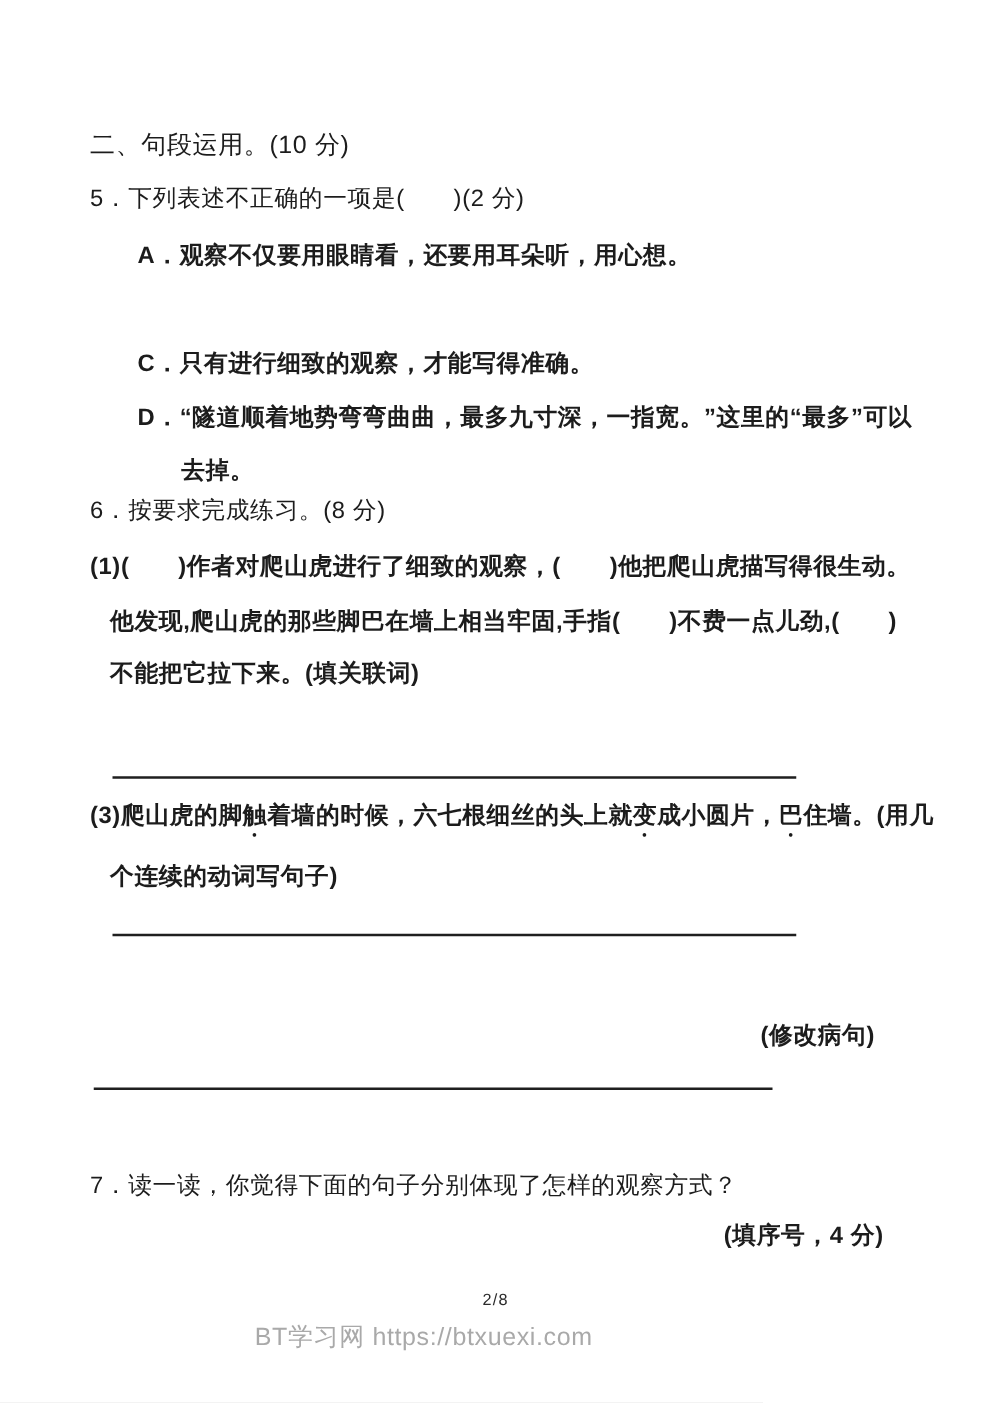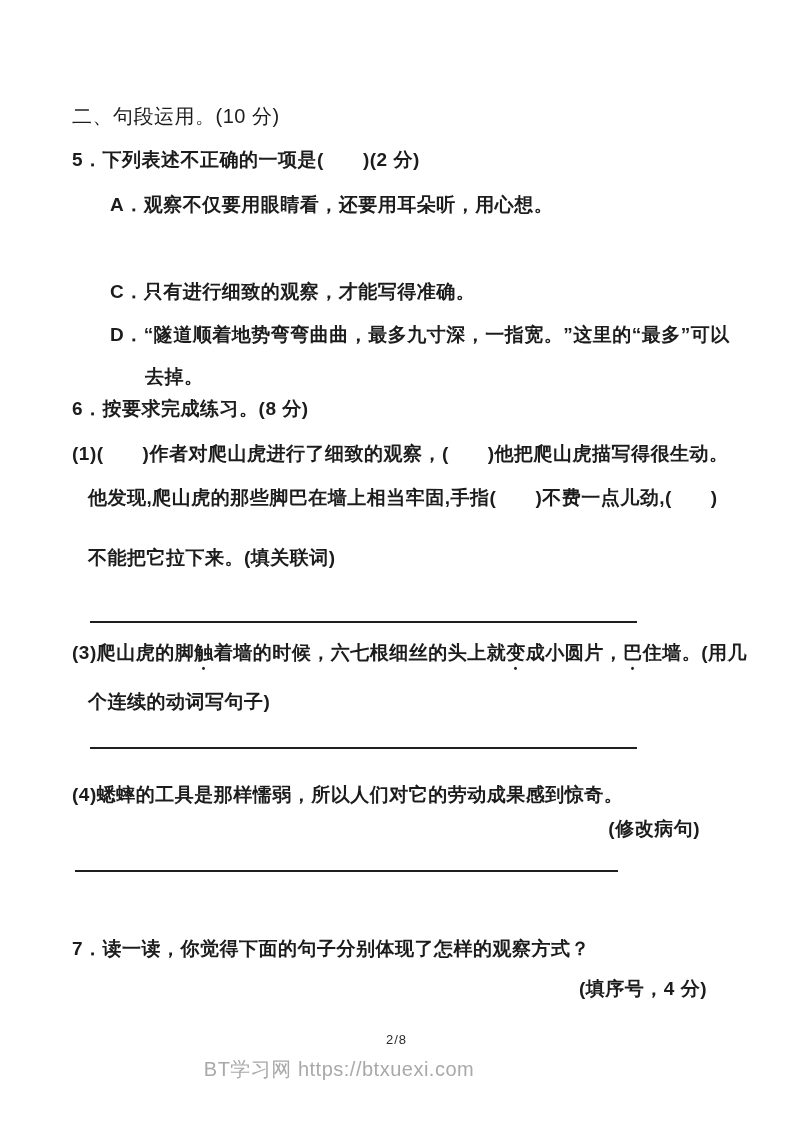--- a/index.html
+++ b/index.html
@@ -18,21 +18,21 @@
     font-weight:600;
     line-height:26px;
     white-space:nowrap;
     letter-spacing:0.5px;
   }
   .sec-title{
     font-weight:400;
     font-size:20px;
   }
   .q-stem{
-    font-weight:700;
+    font-weight:400;
   }
   .answer-line{
     position:absolute;
     height:0;
     border-bottom:2px solid #1f1f1f;
   }
   .em-dot{
     -webkit-text-emphasis:filled dot #1c1c1c;
     -webkit-text-emphasis-position:under right;
     text-emphasis:filled dot #1c1c1c;
@@ -67,31 +67,30 @@
   <div class="line q-stem" style="left:72px;top:147px">5．下列表述不正确的一项是(　　)(2 分)</div>
   <div class="line" style="left:110px;top:192px">A．观察不仅要用眼睛看，还要用耳朵听，用心想。</div>
   <div class="line" style="left:110px;top:279px">C．只有进行细致的观察，才能写得准确。</div>
   <div class="line" style="left:110px;top:322px">D．“隧道顺着地势弯弯曲曲，最多九寸深，一指宽。”这里的“最多”可以</div>
   <div class="line" style="left:145px;top:364px">去掉。</div>
 
   <div class="line q-stem" style="left:72px;top:396px">6．按要求完成练习。(8 分)</div>
 
   <div class="line" style="left:72px;top:441px">(1)(　　)作者对爬山虎进行了细致的观察，(　　)他把爬山虎描写得很生动。</div>
   <div class="line" style="left:88px;top:485px">他发现,爬山虎的那些脚巴在墙上相当牢固,手指(　　)不费一点儿劲,(　　)</div>
-  <div class="line" style="left:88px;top:545px">不能把它拉下来。(填关联词)</div>
+  <div class="line" style="left:88px;top:527px">不能把它拉下来。(填关联词)</div>
 
   <div class="answer-line" style="left:90px;top:621px;width:547px"></div>
 
   <div class="line" style="left:72px;top:640px">
     <span>(3)爬山虎的脚</span><span class="em-dot">触</span><span>着墙的时候，六七根细丝的头上就</span><span class="em-dot">变</span><span>成小圆片，</span><span class="em-dot">巴</span><span>住墙。(用几</span>
   </div>
   <div class="line" style="left:88px;top:689px">个连续的动词写句子)</div>
   <div class="answer-line" style="left:90px;top:747px;width:547px"></div>
 
-  <div class="line" style="left:72px;top:782px">(4)蟋蟀的工具是那样懦弱，所以人们对它的劳动成果感到惊奇。</div>
   <div class="line" style="right:93px;top:816px">(修改病句)</div>
   <div class="answer-line" style="left:75px;top:870px;width:543px"></div>
 
 
   <div class="line q-stem" style="left:72px;top:936px">7．读一读，你觉得下面的句子分别体现了怎样的观察方式？</div>
   <div class="line" style="right:86px;top:976px">(填序号，4 分)</div>
 
   <div class="footer-page" style="top:1032px">2/8</div>
   <div class="footer-watermark" style="top:1056px">BT学习网 https://btxuexi.com</div>
 

